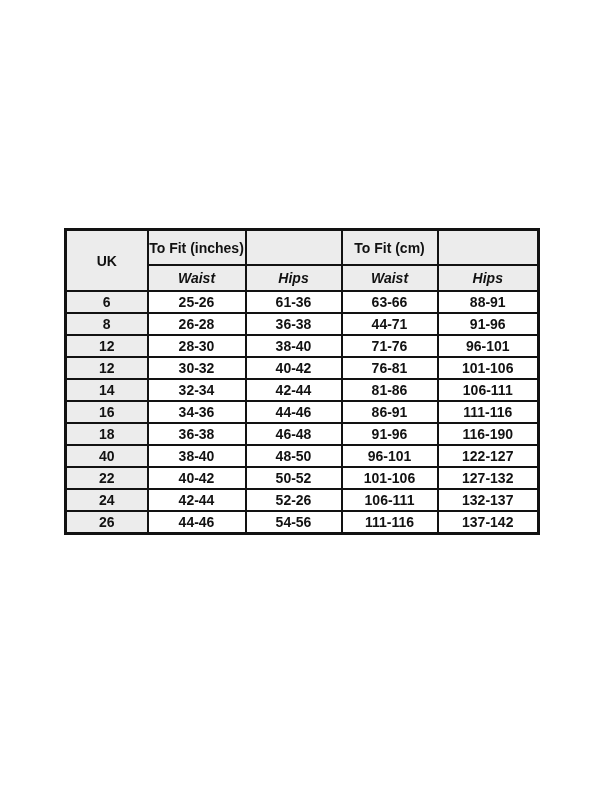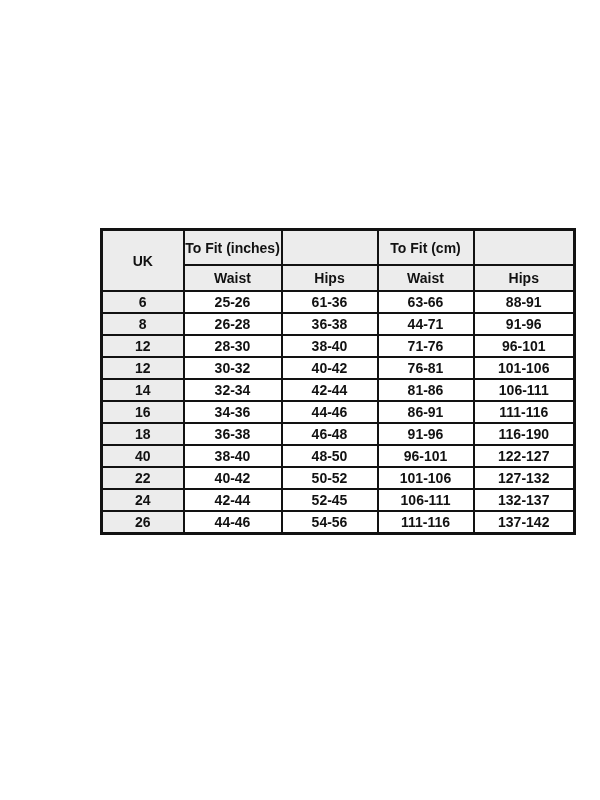--- a/index.html
+++ b/index.html
@@ -17,39 +17,38 @@
   }
   .chart-wrap {
     position: absolute;
     left: 64px;
     top: 228px;
   }
   table.size-chart {
     border-collapse: collapse;
     table-layout: fixed;
     border: 3px solid #121212;
-    margin-left: 36px;
   }
   table.size-chart th,
   table.size-chart td {
     border: 2px solid #121212;
     text-align: center;
     vertical-align: middle;
     font-size: 14px;
     color: #121212;
     padding: 0;
     overflow: hidden;
     white-space: nowrap;
   }
   thead th {
     background: #ececec;
     font-weight: bold;
   }
   tr.group-row th { height: 33px; }
-  tr.sub-row th   { height: 24px; }
+  tr.sub-row th   { height: 24px; font-style: italic; }
   tbody tr        { height: 22px; }
   tbody th {
     background: #ececec;
     font-weight: bold;
   }
   tbody td {
     background: #ffffff;
     font-weight: bold;
   }
 </style>
@@ -141,21 +140,21 @@
         <tr>
           <th>22</th>
           <td>40-42</td>
           <td>50-52</td>
           <td>101-106</td>
           <td>127-132</td>
         </tr>
         <tr>
           <th>24</th>
           <td>42-44</td>
-          <td>52-45</td>
+          <td>52-26</td>
           <td>106-111</td>
           <td>132-137</td>
         </tr>
         <tr>
           <th>26</th>
           <td>44-46</td>
           <td>54-56</td>
           <td>111-116</td>
           <td>137-142</td>
         </tr>

